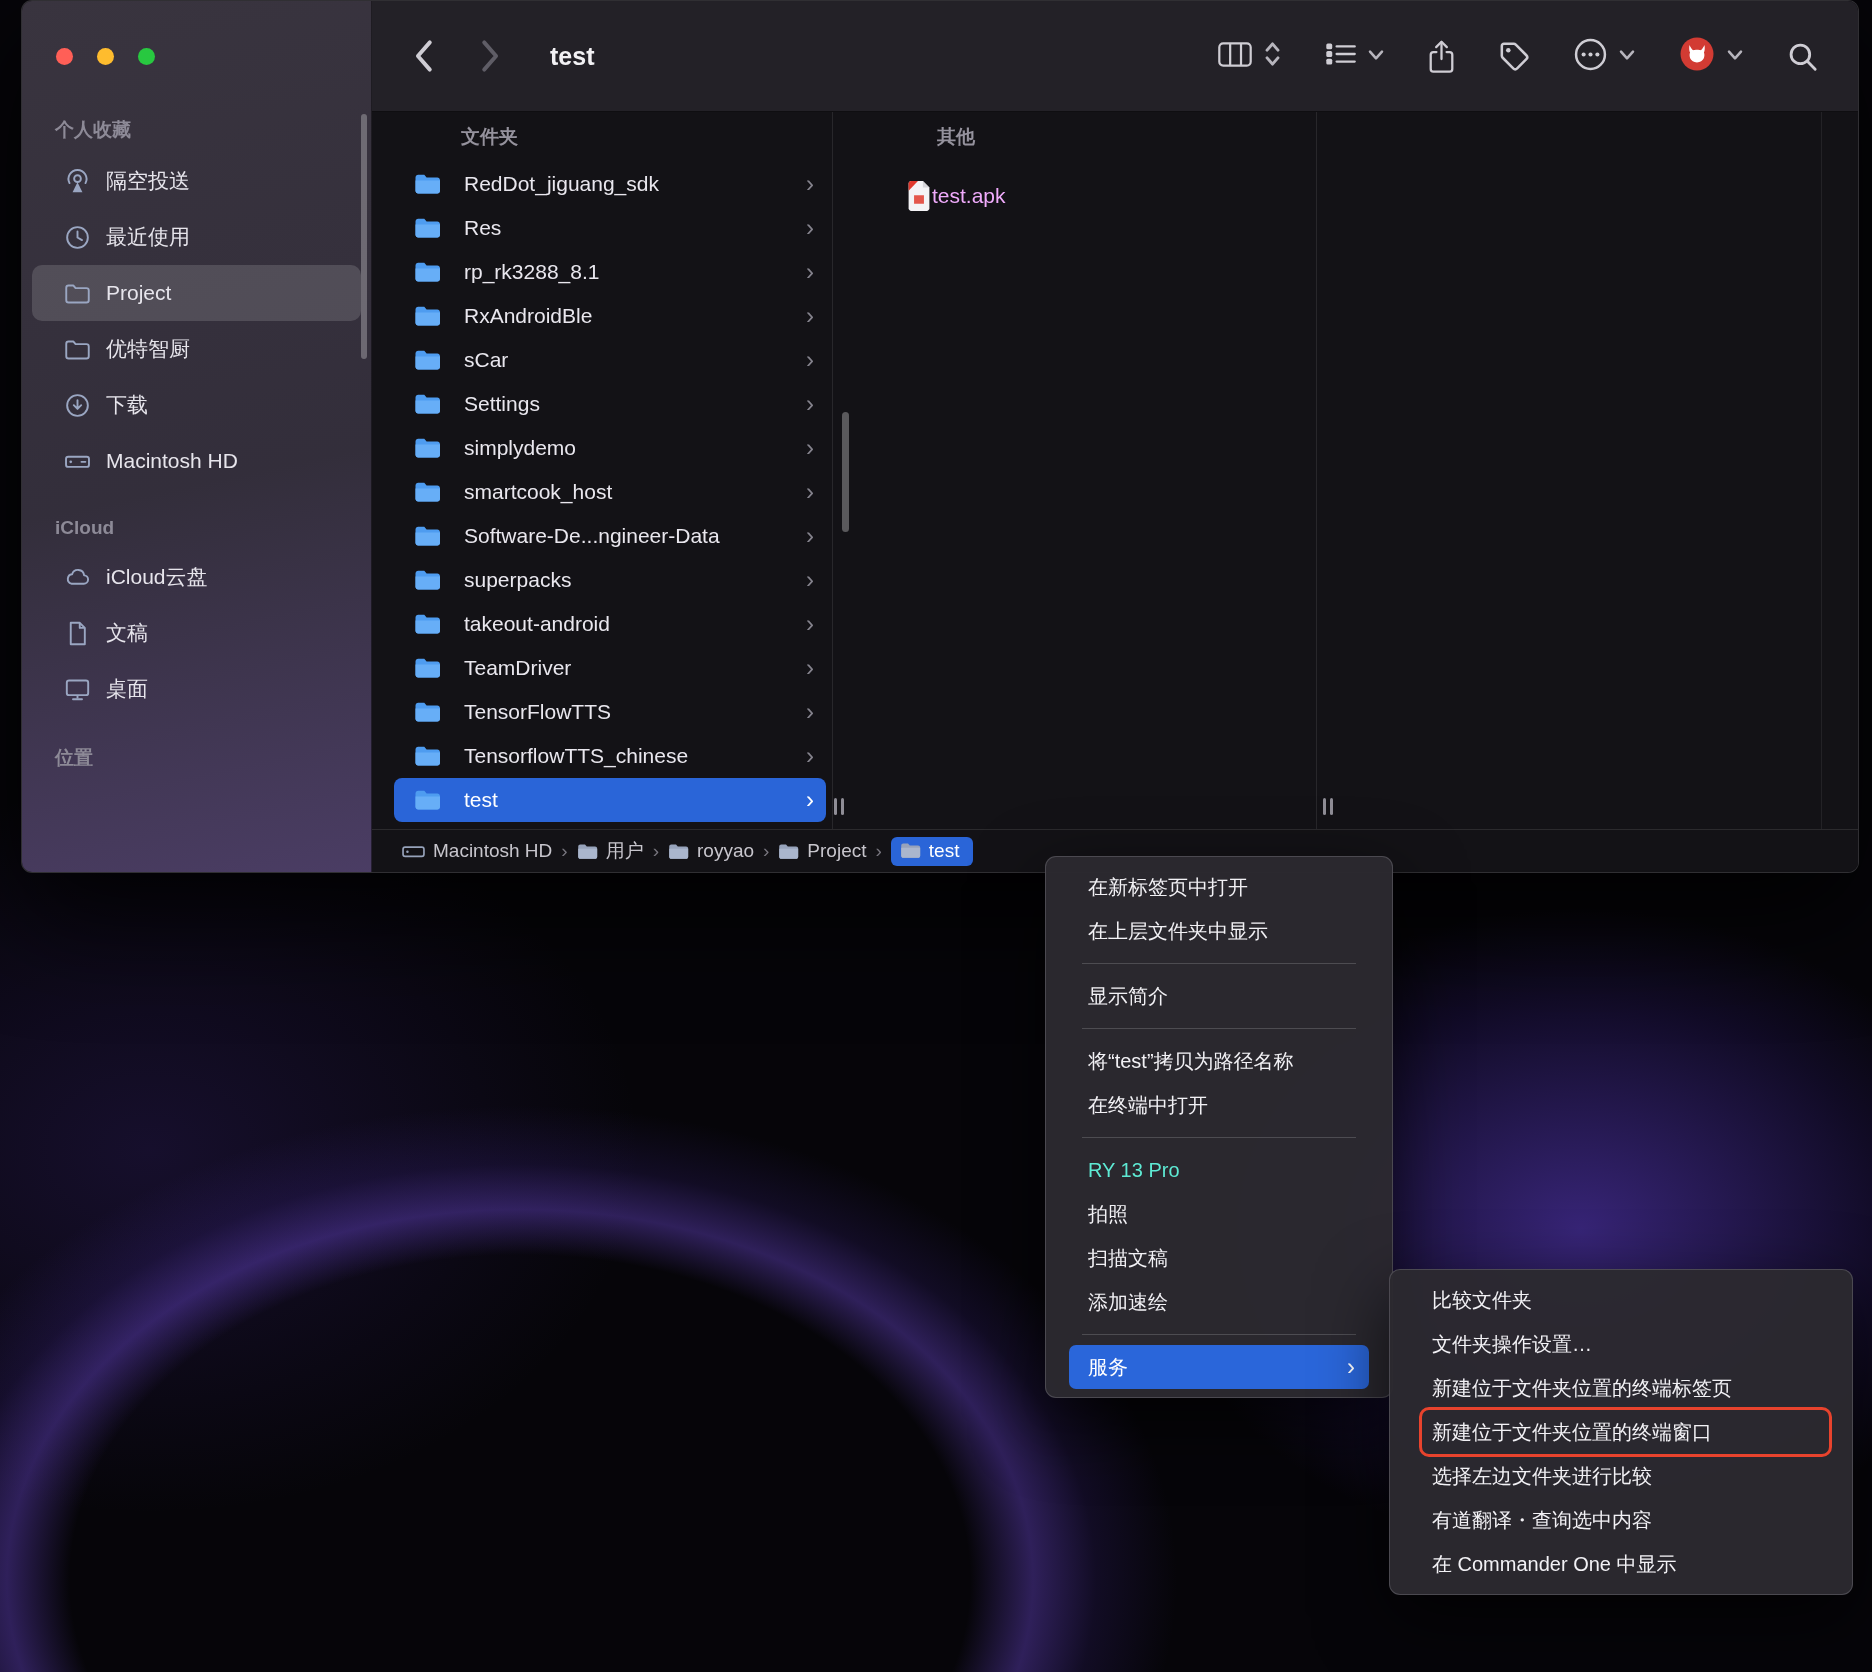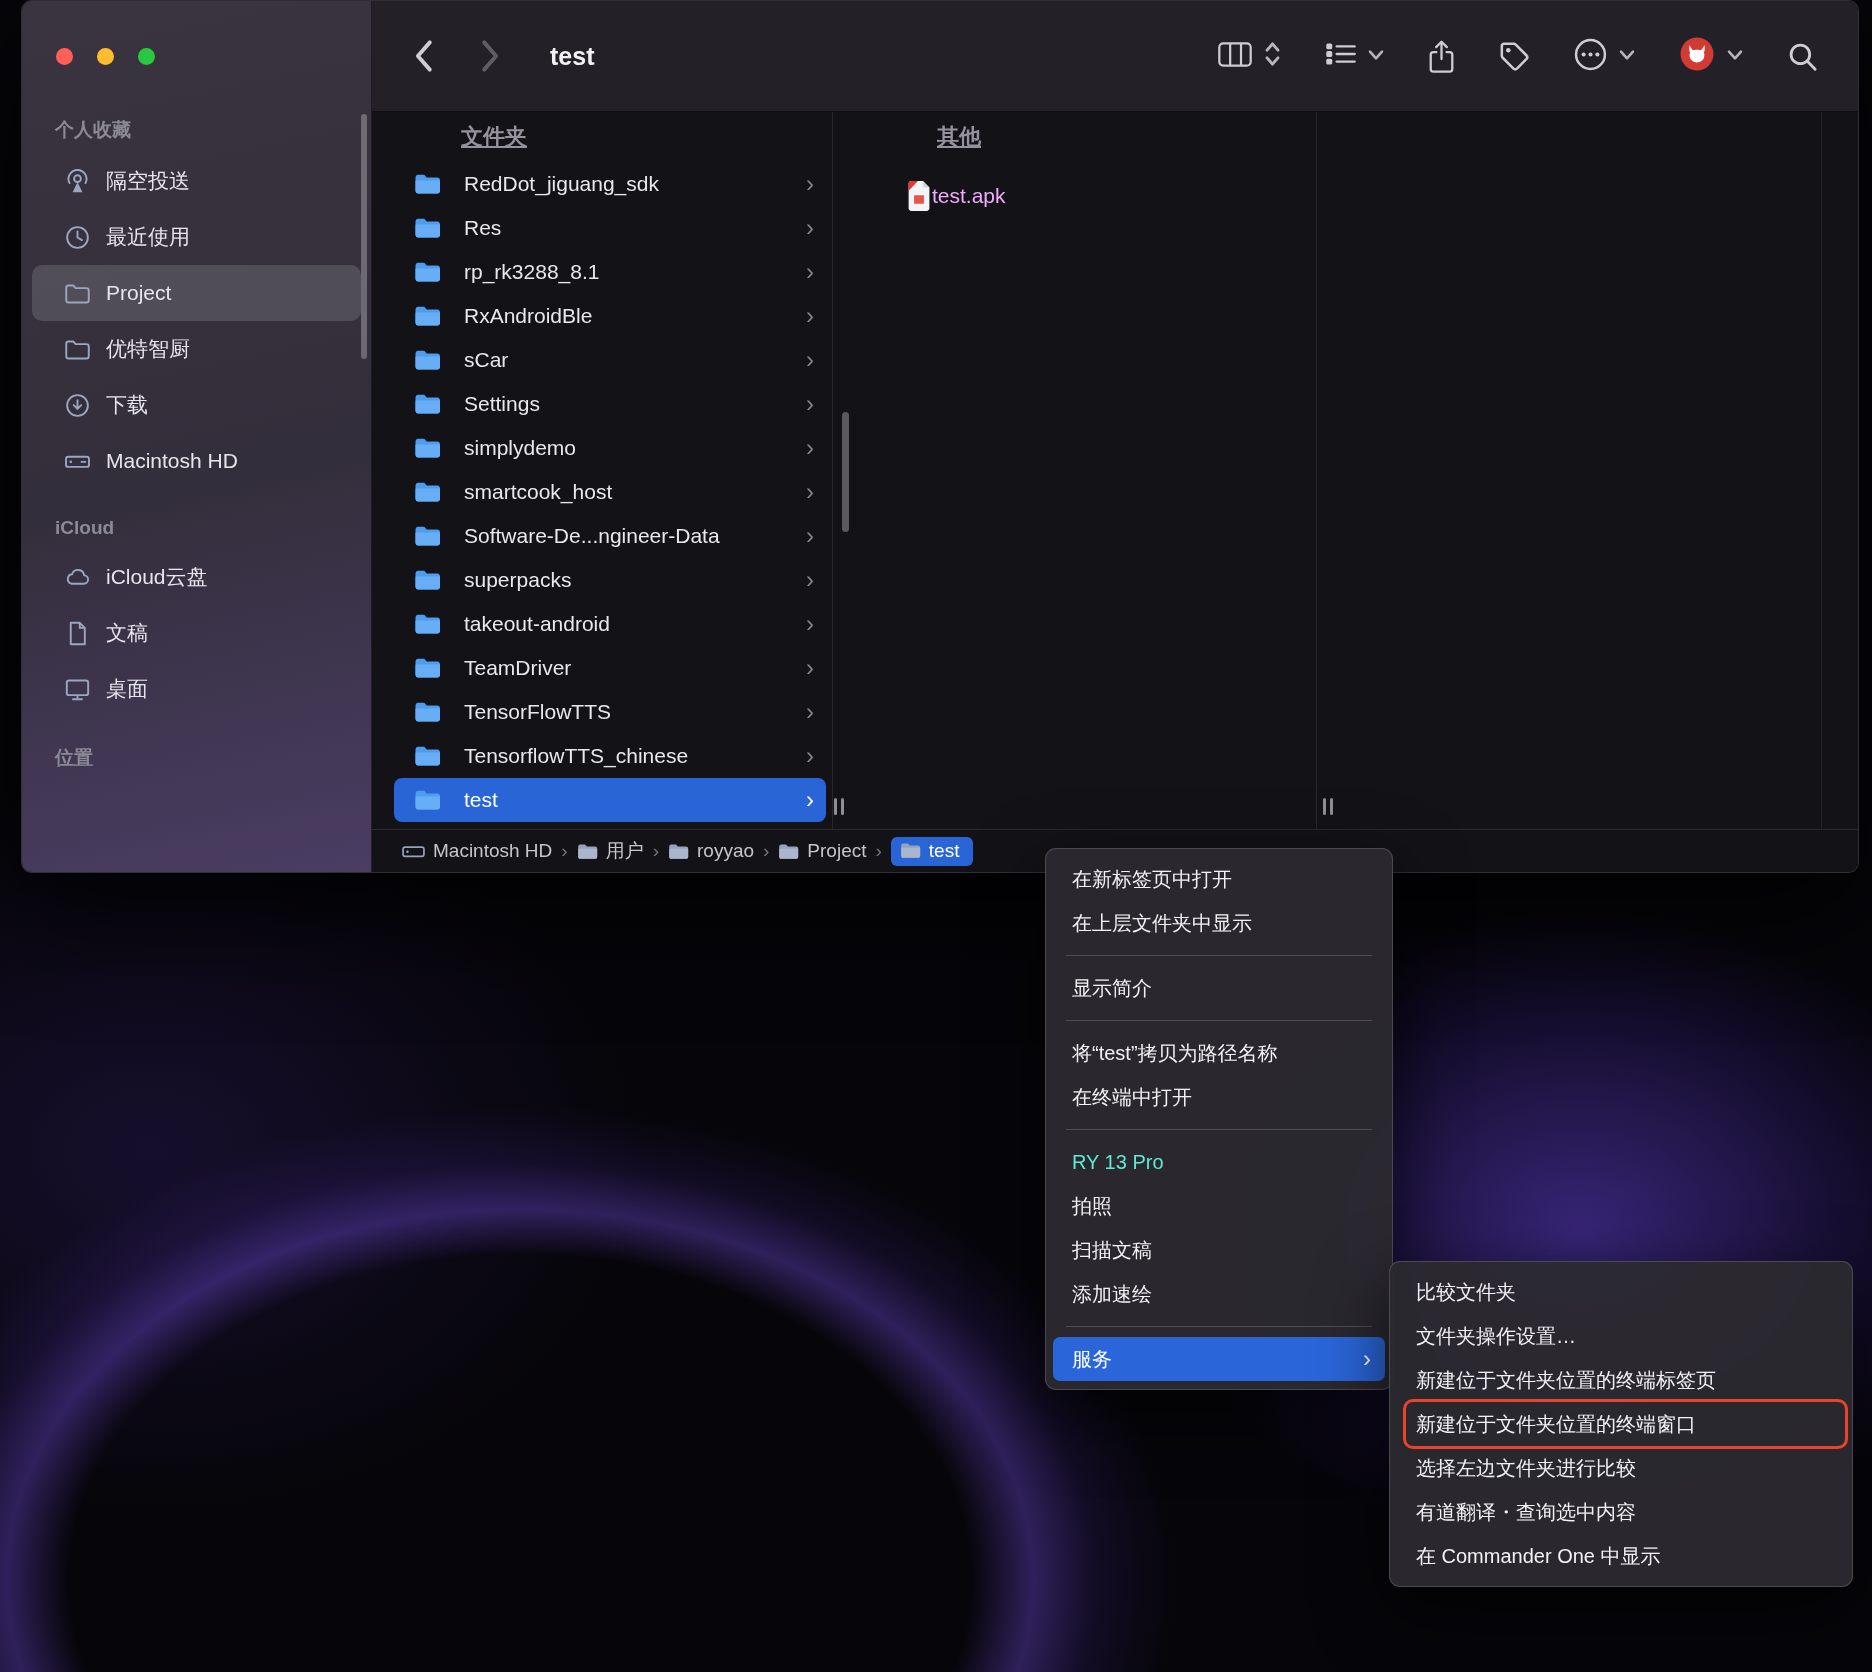--- a/index.html
+++ b/index.html
@@ -56,21 +56,21 @@
   .ttitle { margin-left:48px; font-size:25px; font-weight:700; color:#f2f1f4; }
   .tright { margin-left:auto; display:flex; align-items:center; gap:44px; }
   .tgroup { display:flex; align-items:center; gap:12px; }
   
   .content { flex:1; position:relative; min-height:0; }
   .columns { display:flex; height:100%; }
   .col { position:relative; overflow:hidden; }
   .col1 { width:461px; border-right:1px solid rgba(255,255,255,0.09); }
   .col2 { width:484px; border-right:1px solid rgba(255,255,255,0.09); }
   .col3 { flex:1; }
-  .col-header { height:50px; display:flex; align-items:center; font-size:22px; font-weight:600; color:#95929d;text-decoration:underline; }
+  .col-header { height:50px; display:flex; align-items:center; font-size:19px; font-weight:600; color:#95929d; }
   .col1 .col-header { padding-left:89px; }
   .col2 .col-header { padding-left:104px; }
   .frow {
     height:44px; display:flex; align-items:center; gap:23px;
     margin:0 6px 0 22px; padding:0 12px 0 20px; border-radius:8px;
     color:#e9e7ee; font-size:21px;
   }
   .frow .flabel { flex:1; white-space:nowrap; overflow:hidden; }
   .frow .fchev { color:#85838d; font-size:24px; line-height:1; }
   .frow.sel { background:#2a65d8; color:#ffffff; }
@@ -92,22 +92,23 @@
   }
   .crumb { display:flex; align-items:center; gap:8px; white-space:nowrap; }
   .crumb-sep { color:#77757e; font-size:19px; }
   .crumb.sel { background:#2a65d8; color:#ffffff; border-radius:6px; padding:3px 14px 4px 9px; }
   .picon { display:inline-flex; }
   
   .menu {
     position:absolute; z-index:50;
     background:rgba(43,41,47,0.97);
     border:1px solid rgba(130,128,138,0.38);
-    border-radius:11px; padding:8px 0;
+    border-radius:11px; padding:8px 16px;
     box-shadow:0 24px 70px rgba(0,0,0,0.65);
+    margin-top:8px;
   }
   #context-menu { left:1045px; top:848px; width:348px; }
   #submenu { left:1389px; top:1261px; width:464px; }
   .mitem {
     height:44px; display:flex; align-items:center;
     margin:0 7px; padding:0 14px 0 19px; border-radius:7px;
     font-size:20px; color:#f2f1f5; position:relative; white-space:nowrap;
   }
   .mitem .mlabel { flex:1; overflow:hidden; }
   .mitem.hl { background:#2a66da; color:#ffffff; }

